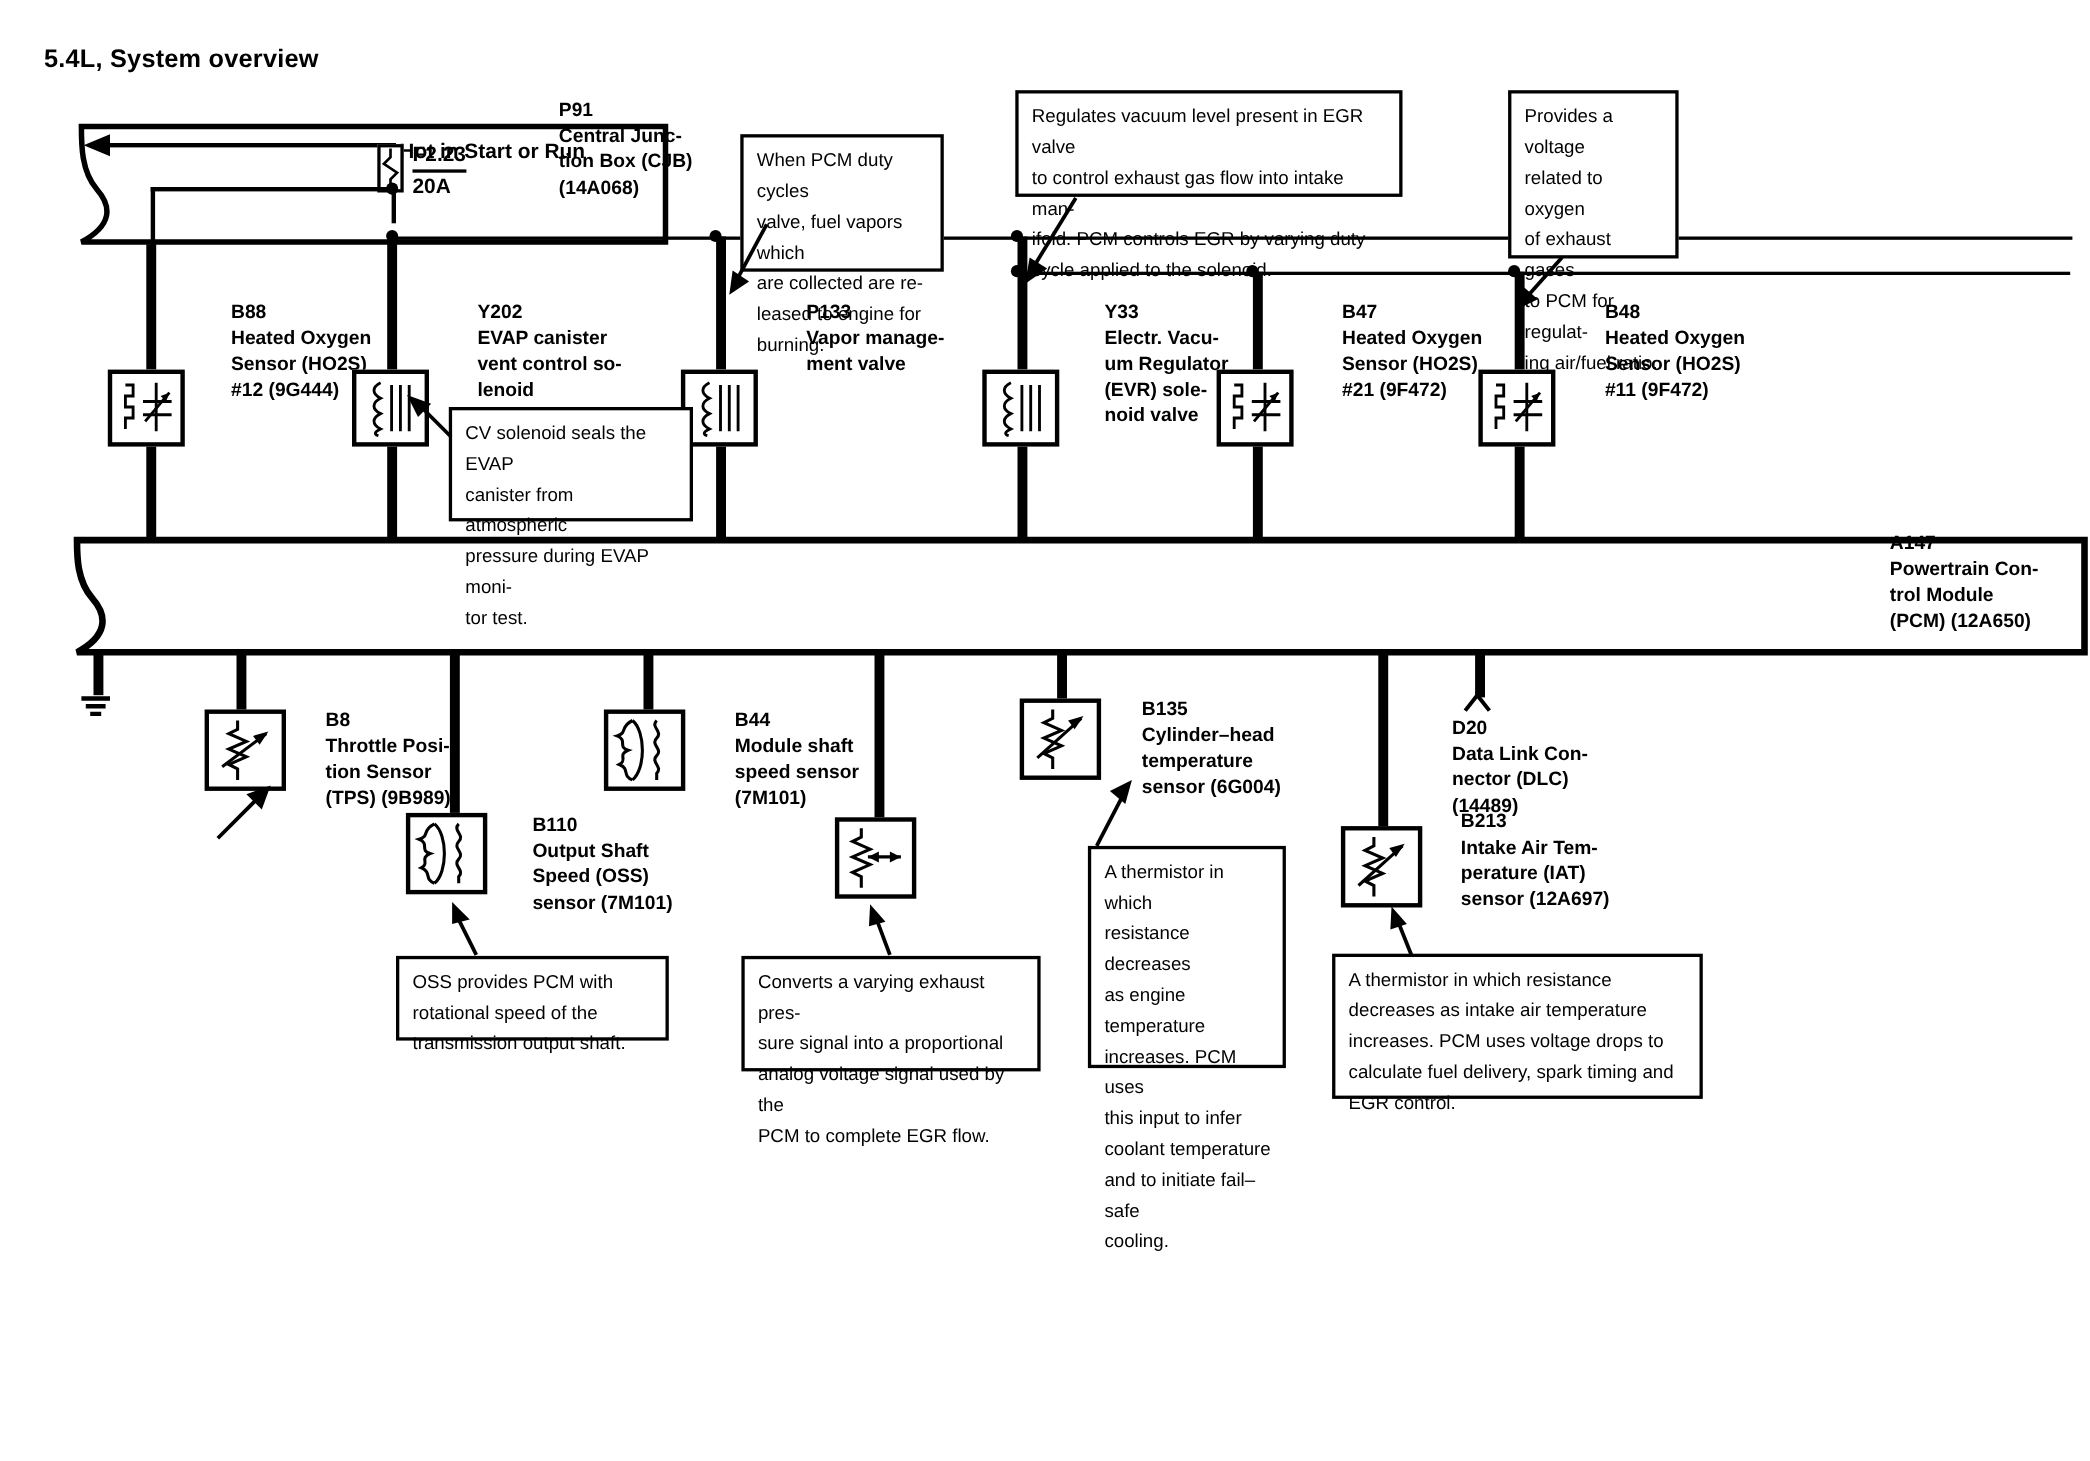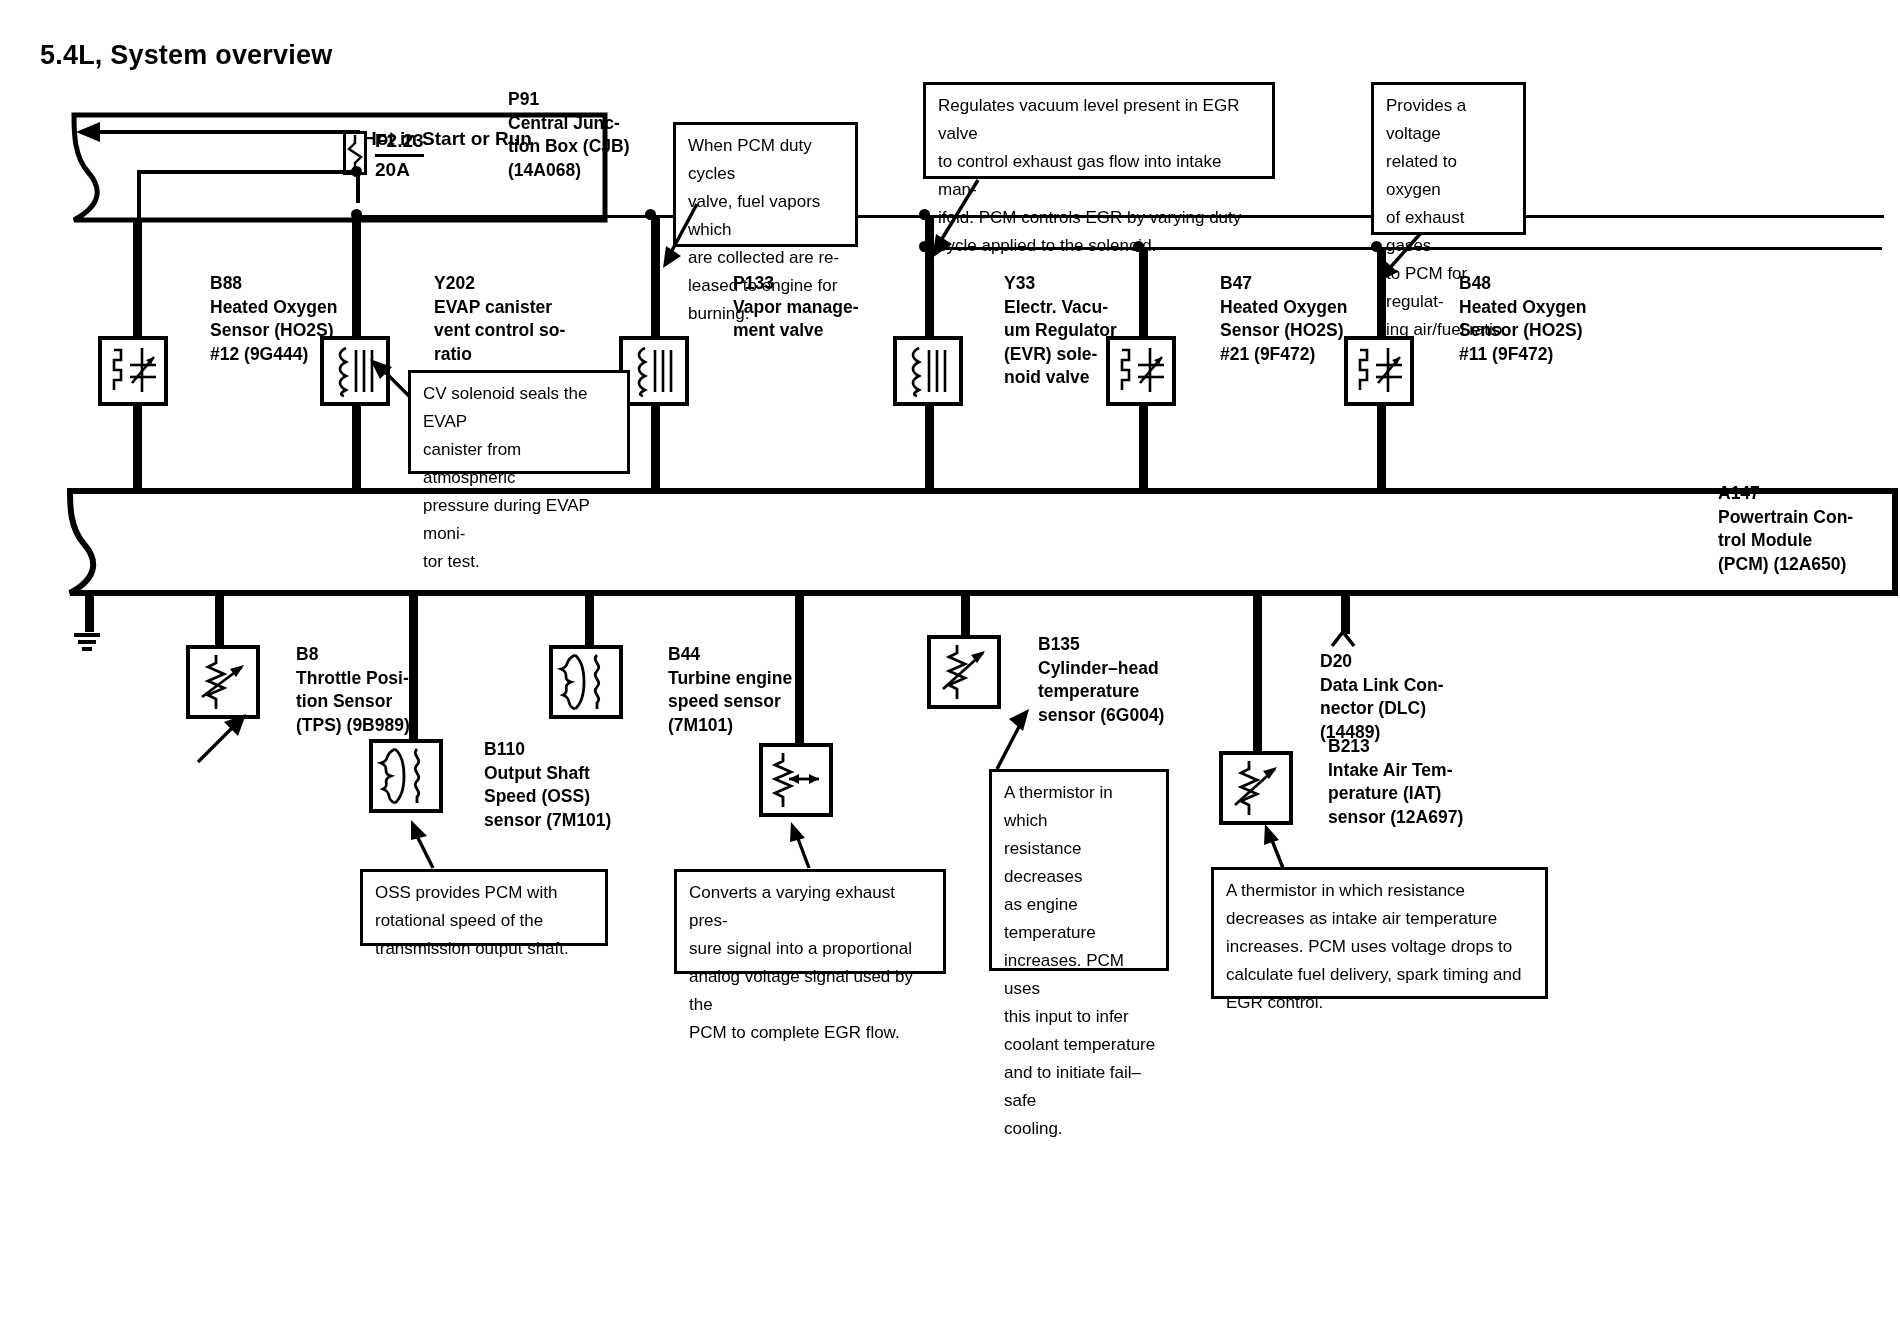--- a/index.html
+++ b/index.html
@@ -8,21 +8,21 @@
     width:1900px;height:1328px;position:relative;overflow:hidden;
     font-family:"Liberation Sans", sans-serif;
     color:#000;
   }
   .stage{position:absolute;left:0;top:0;width:1900px;height:1328px;}
   .abs{position:absolute;}
 
   
   #page-title{
     left:40px;top:40px;
-    font-size:27px;font-weight:bold;letter-spacing:.2px;
+    font-size:23px;font-weight:bold;letter-spacing:.2px;
   }
 
   
   .wire{position:absolute;background:#000;}
   .wire.h{height:4px;}
   .wire.v{width:4px;}
   .bus{position:absolute;background:#000;}
   .bus.v{width:9px;}
   .thin{position:absolute;background:#000;}
   .thin.h{height:3px;}
@@ -159,21 +159,21 @@
 
   <div class="symbox" style="left:320px;top:336px;width:70px;height:70px;">
     <svg width="62" height="62" viewBox="0 0 62 62">
       <path d="M22 8 C14 12, 14 18, 22 22 C14 26, 14 32, 22 36 C14 40, 14 46, 22 50 C16 53, 16 55, 20 56" fill="none" stroke="#000" stroke-width="2.6"></path>
       <path d="M32 10 L32 52 M40 10 L40 52 M48 10 L48 52" fill="none" stroke="#000" stroke-width="2.6"></path>
     </svg>
   </div>
   <div class="complabel" style="left:402px;top:272px;width:170px;">Y202
 EVAP canister
 vent control so-
-ratio</div>
+lenoid</div>
 
   <div class="symbox" style="left:619px;top:336px;width:70px;height:70px;">
     <svg width="62" height="62" viewBox="0 0 62 62">
       <path d="M22 8 C14 12, 14 18, 22 22 C14 26, 14 32, 22 36 C14 40, 14 46, 22 50 C16 53, 16 55, 20 56" fill="none" stroke="#000" stroke-width="2.6"></path>
       <path d="M32 10 L32 52 M40 10 L40 52 M48 10 L48 52" fill="none" stroke="#000" stroke-width="2.6"></path>
     </svg>
   </div>
   <div class="complabel" style="left:701px;top:272px;width:180px;">P133
 Vapor manage-
 ment valve</div>
@@ -320,21 +320,21 @@
 
   <div class="bus v" style="left:585px;top:592px;height:54px;"></div>
   <div class="symbox" style="left:549px;top:645px;width:74px;height:74px;">
     <svg width="66" height="66" viewBox="0 0 66 66">
       <path d="M22 6 C10 12, 18 17, 8 20 C18 24, 8 30, 18 33 C8 37, 18 42, 10 46 C20 50, 12 56, 22 60" fill="none" stroke="#000" stroke-width="2.8"></path>
       <path d="M22 6 C34 16, 34 50, 22 60" fill="none" stroke="#000" stroke-width="2.8"></path>
       <path d="M44 6 C38 12, 50 16, 44 22 C38 28, 50 32, 44 38 C38 44, 50 48, 44 54 L44 60" fill="none" stroke="#000" stroke-width="2.8"></path>
     </svg>
   </div>
   <div class="complabel" style="left:636px;top:643px;width:160px;">B44
-Turbine engine
+Module shaft
 speed sensor
 (7M101)</div>
 
   <div class="bus v" style="left:795px;top:592px;height:152px;"></div>
   <div class="symbox" style="left:759px;top:743px;width:74px;height:74px;">
     <svg width="66" height="66" viewBox="0 0 66 66">
       <path d="M20 6 L20 14 L12 18 L28 25 L12 32 L28 39 L12 46 L20 50 L20 60" fill="none" stroke="#000" stroke-width="2.8"></path>
       <path d="M26 32 L56 32" fill="none" stroke="#000" stroke-width="2.8"></path>
       <path d="M56 32 L46 27 L46 37 Z" fill="#000"></path>
       <path d="M26 32 L36 27 L36 37 Z" fill="#000"></path>

